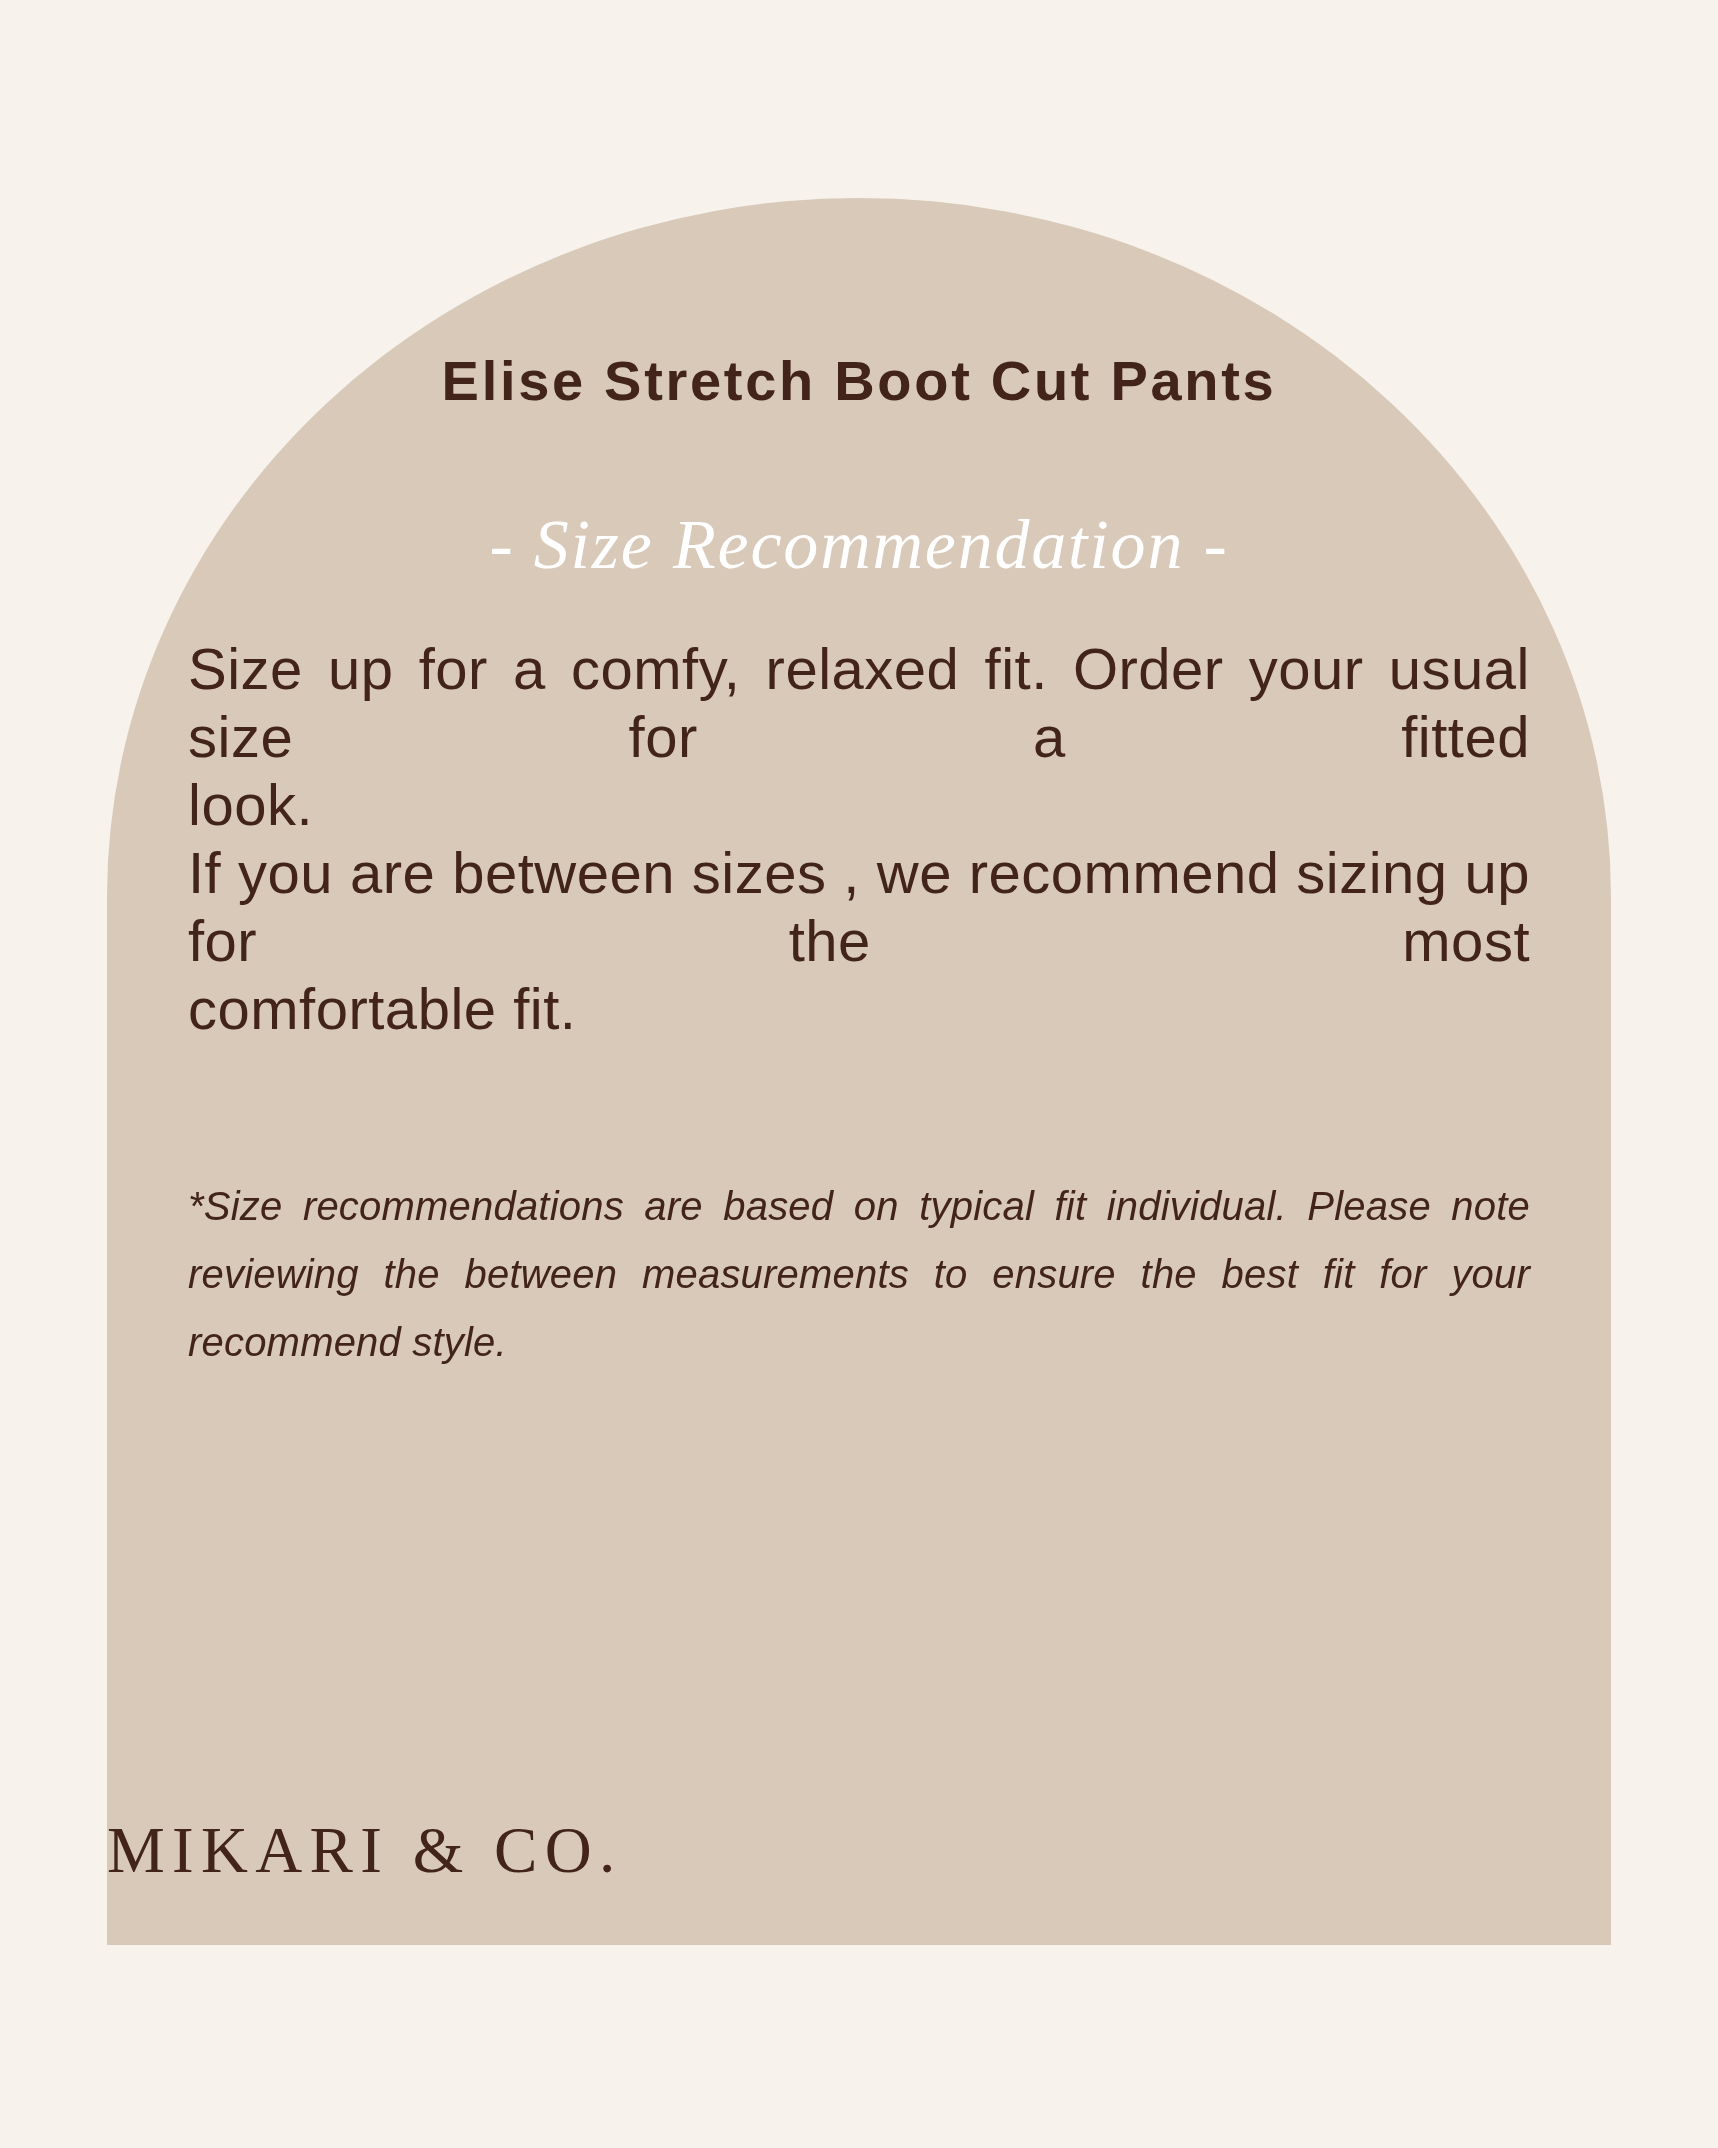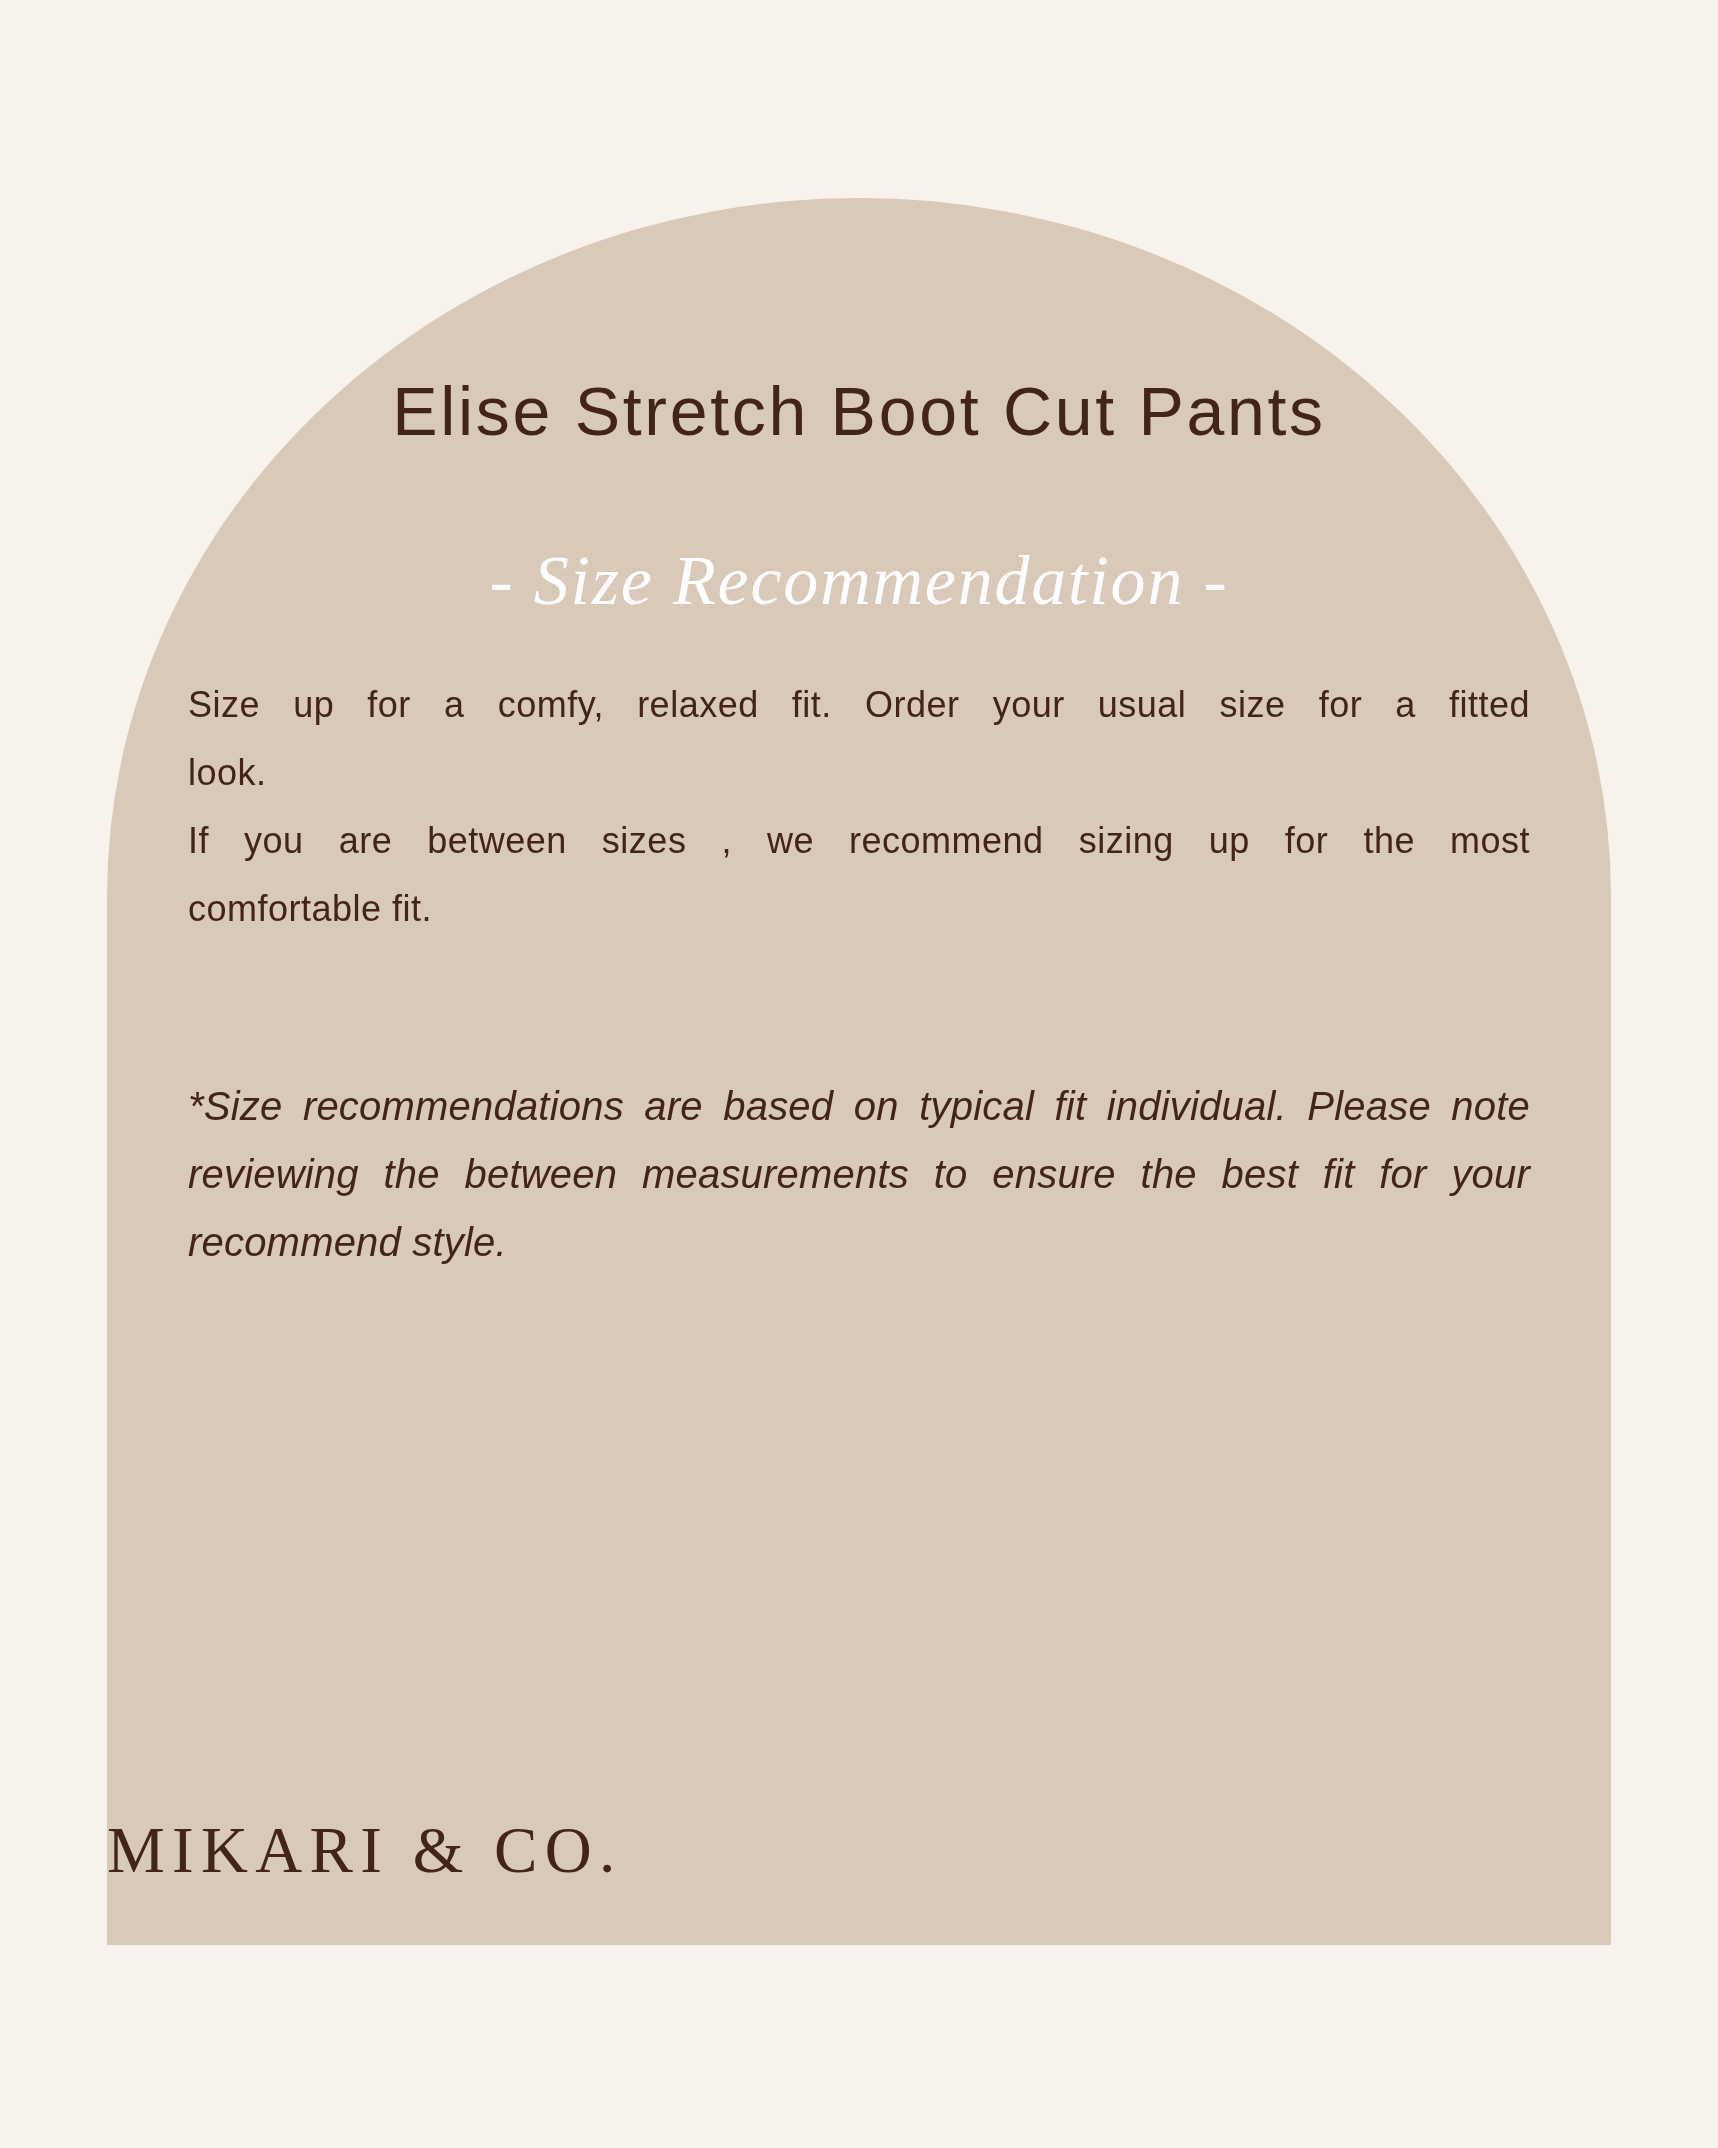--- a/index.html
+++ b/index.html
@@ -26,42 +26,41 @@
     border-radius:50% 50% 0 0 / 40% 40% 0 0;
   }
   .arch-content{
     position:absolute;
     inset:0;
     padding:155px 81px 0 81px;
     color:var(--ink);
   }
   .product-title{
     text-align:center;
-    font-size:68px;
-    font-weight:400;
+    font-size:56px;
+    font-weight:700;
     letter-spacing:2.7px;
     line-height:1;
     color:var(--ink);
     white-space:nowrap;
-    margin-top:24px;
   }
   .script-heading{
     margin-top:86px;
     text-align:center;
     font-family:"Liberation Serif","DejaVu Serif",serif;
     font-style:italic;
     font-weight:400;
     font-size:70px;
     line-height:100px;
     letter-spacing:1.8px;
     color:var(--script);
     white-space:nowrap;
   }
   .body-para{
-    font-size:36px;
+    font-size:58px;
     line-height:68px;
     letter-spacing:0.5px;
   }
   .body-para.first{
     margin-top:40px;
   }
   .line{
     display:block;
     text-align:justify;
     text-align-last:justify;

